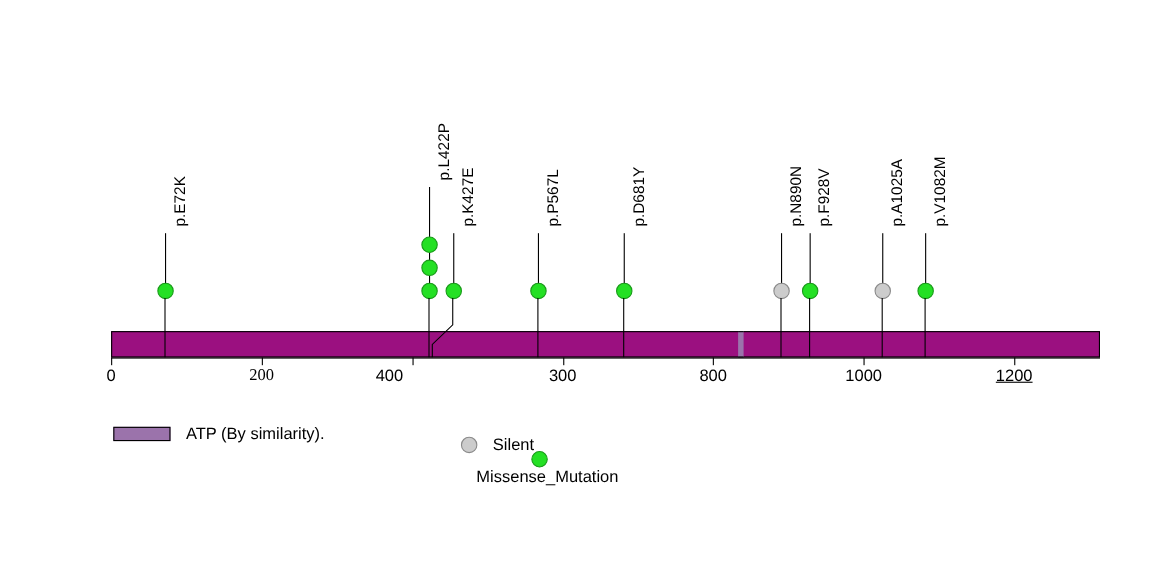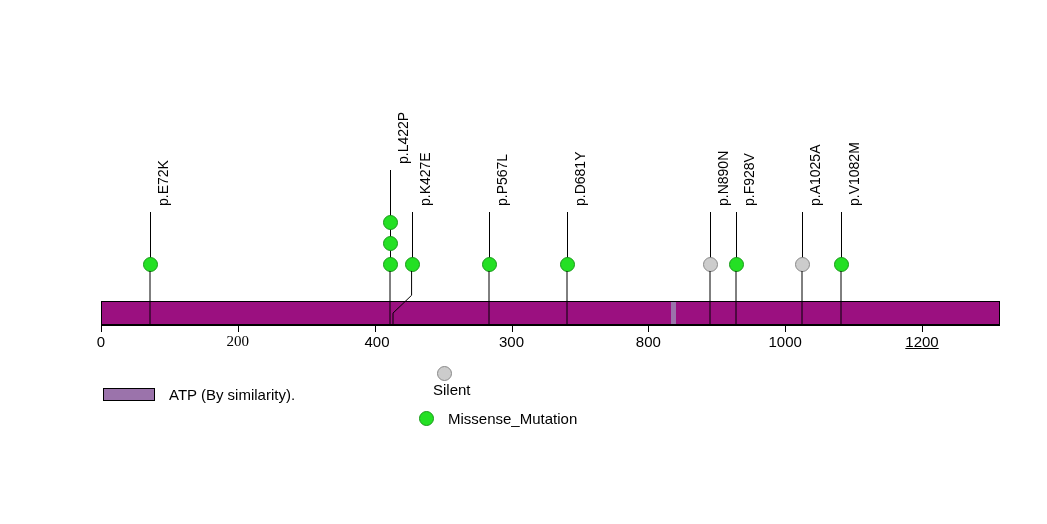--- a/index.html
+++ b/index.html
@@ -154,21 +154,21 @@
       <div class="domain-region" title="ATP (By similarity)." style="left: 670.914px; width: 4.78919px; background: rgb(155, 115, 171);"></div>
     </div>
 
   <div class="axis-line"></div>
   <div id="axis-layer">
       <div class="axis-tick" style="left: 101px;"></div>
       <div class="axis-tick-label" style="left: 101px;">0</div>
       <div class="axis-tick" style="left: 237.834px;"></div>
       <div class="axis-tick-label" style="left: 237.834px; font-family: Liberation Serif, serif;">200</div>
       <div class="axis-tick" style="left: 374.668px;"></div>
-      <div class="axis-tick-label" style="left: 377px;">400</div>
+      <div class="axis-tick-label" style="left: 354px;">400</div>
       <div class="axis-tick" style="left: 511.502px;"></div>
       <div class="axis-tick-label" style="left: 511.502px;">300</div>
       <div class="axis-tick" style="left: 648.336px;"></div>
       <div class="axis-tick-label" style="left: 648.336px;">800</div>
       <div class="axis-tick" style="left: 785.17px;"></div>
       <div class="axis-tick-label" style="left: 785.17px;">1000</div>
       <div class="axis-tick" style="left: 922.005px;"></div>
       <div class="axis-tick-label" style="left: 922.005px; text-decoration: underline;">1200</div>
     </div>
 
@@ -248,23 +248,23 @@
       <svg width="4" height="54" style="position: absolute; left: 839.272px; top: 271px;">
         <path d="M2,0 L2,54" stroke="#000" stroke-width="1" fill="none"></path>
       </svg>
     </div>
 
   <div class="legend">
     <div class="legend-item" style="left:103px; top:386px;">
       <span class="legend-swatch-rect"></span>
       <span class="legend-text">ATP (By similarity).</span>
     </div>
-    <div class="legend-item" style="left:419px; top:366px;flex-direction:column;">
+    <div class="legend-item" style="left:419px; top:396px;">
       <span class="legend-swatch-dot silent"></span>
       <span class="legend-text">Silent</span>
     </div>
-    <div class="legend-item" style="left:419px; top:410px;">
+    <div class="legend-item" style="left:419px; top:410px;flex-direction:column;">
       <span class="legend-swatch-dot missense"></span>
       <span class="legend-text">Missense_Mutation</span>
     </div>
   </div>
 
 </div>
 
 </body></html>

